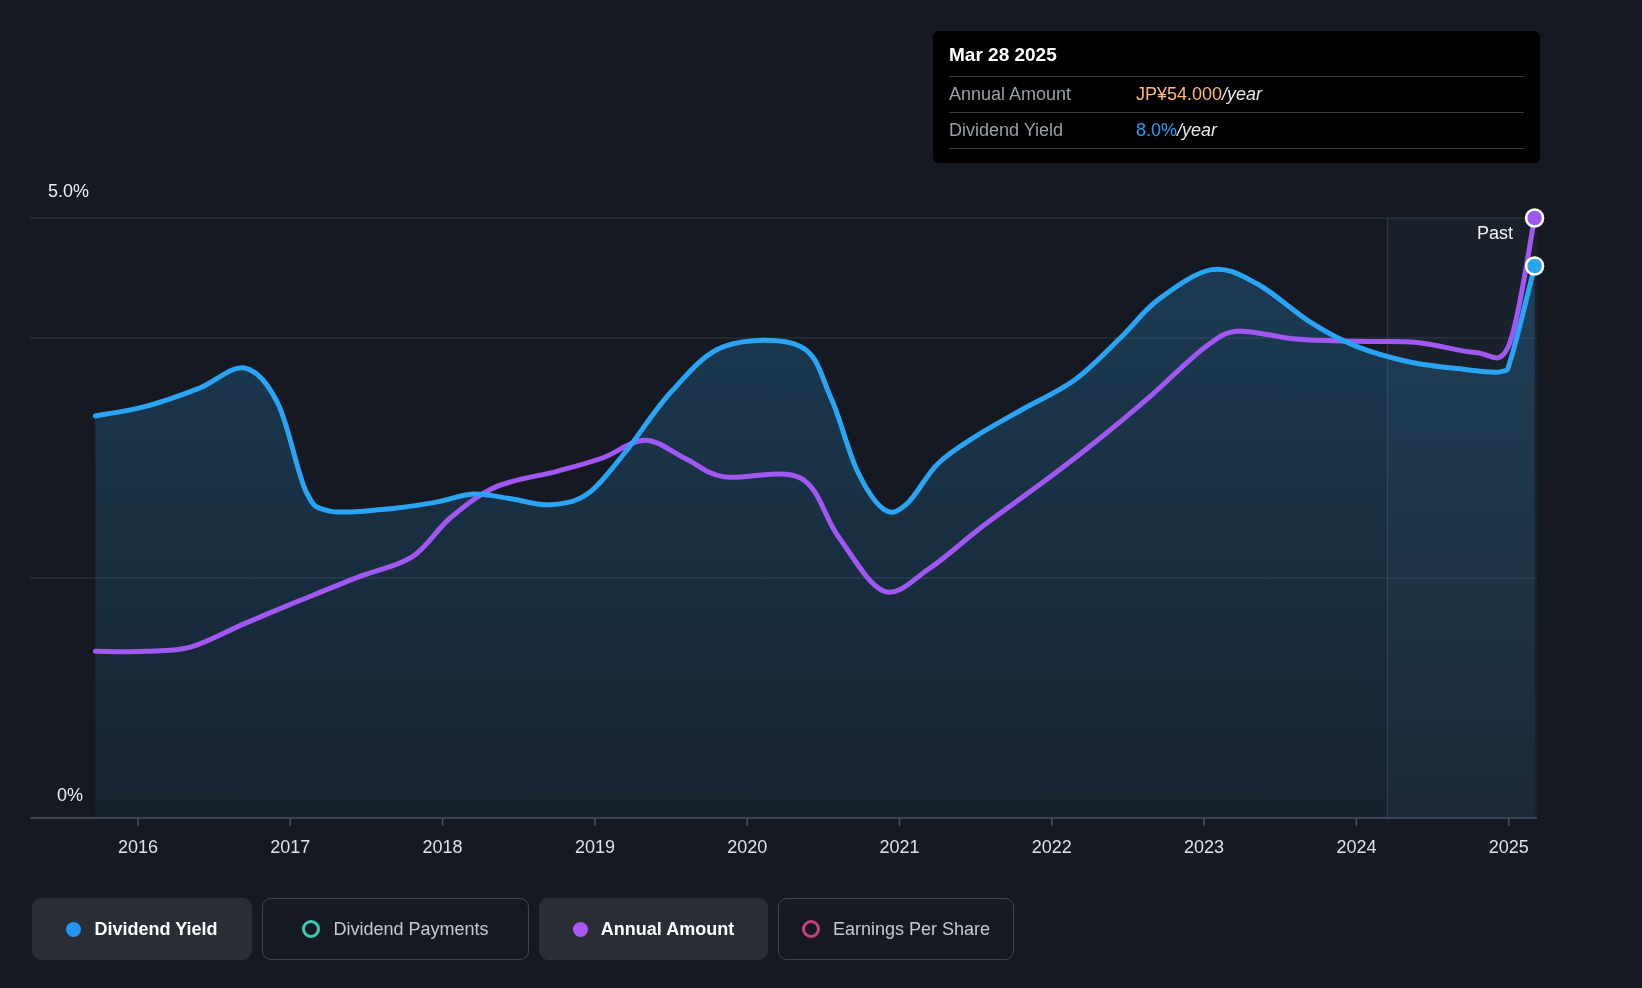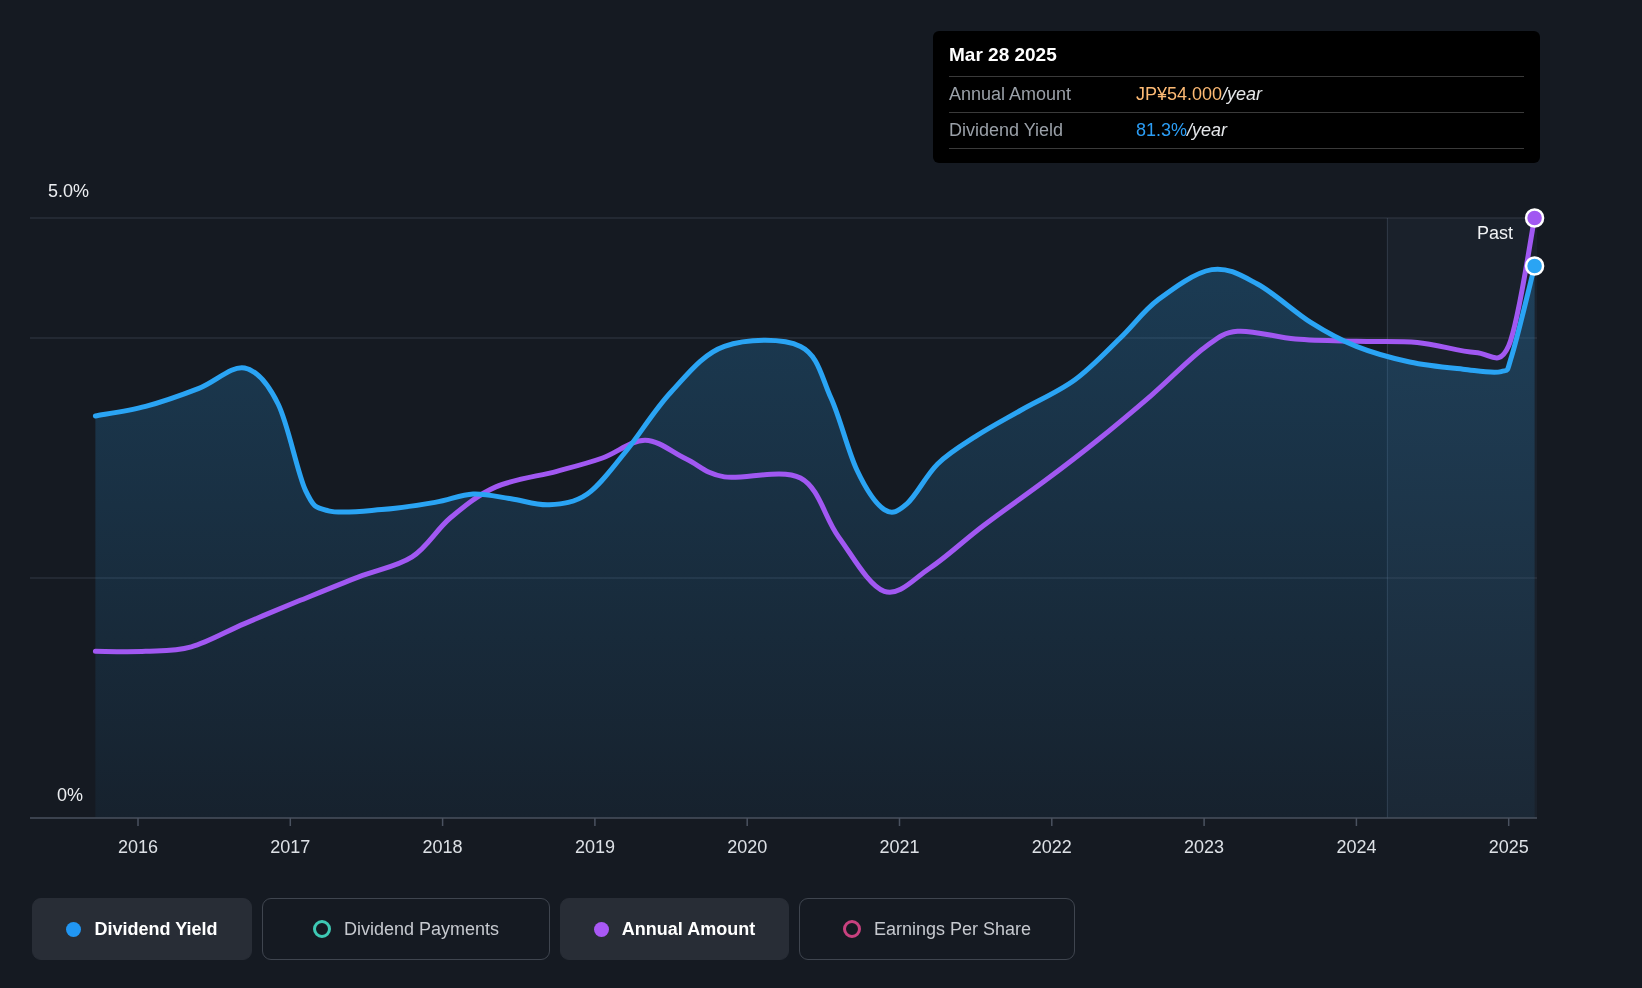--- a/index.html
+++ b/index.html
@@ -19,23 +19,23 @@
   .tt-val{font-weight:500;}
   .tt-suffix{color:#e6e8eb;font-weight:400;font-style:italic;}
 
   
   .legend{position:absolute;left:32px;top:898px;display:flex;gap:10px;}
   .lg-btn{height:62px;display:flex;align-items:center;justify-content:center;gap:13px;
           border-radius:9px;font-size:18px;box-sizing:border-box;cursor:pointer;}
   .lg-btn.active{background:#282d36;color:#ffffff;font-weight:600;border:1px solid #282d36;}
   .lg-btn.inactive{background:transparent;color:#c6c9cf;font-weight:400;border:1px solid #3f454f;}
   .lg-btn:nth-child(1){width:220px;}
-  .lg-btn:nth-child(2){width:288px;justify-content:center;}
+  .lg-btn:nth-child(2){width:267px;justify-content:center;}
   .lg-btn:nth-child(3){width:229px;}
-  .lg-btn:nth-child(4){width:276px;text-align:right;}
+  .lg-btn:nth-child(4){width:236px;text-align:right;}
   .lg-dot{width:15px;height:15px;border-radius:50%;flex:0 0 auto;}
   .lg-ring{width:12px;height:12px;border-radius:50%;border:3px solid #888;flex:0 0 auto;
            background:transparent;}
 </style>
 </head>
 <body>
 
 <div class="screen">
 
   <svg class="chart" width="1642" height="988" viewBox="0 0 1642 988">
@@ -94,21 +94,21 @@
 
   <div class="tooltip">
     <div class="tt-title">Mar 28 2025</div>
     <div class="tt-row">
       <span class="tt-label">Annual Amount</span>
       <span class="tt-val" style="color: #fdba74;">JP¥54.000</span>
       <span class="tt-suffix">/year</span>
     </div>
     <div class="tt-row">
       <span class="tt-label">Dividend Yield</span>
-      <span class="tt-val" style="color: rgb(43, 157, 245);">81.3%</span>
+      <span class="tt-val" style="color: rgb(43, 157, 245);">8.0%</span>
       <span class="tt-suffix">/year</span>
     </div>
   </div>
 
   <div class="legend">
     <div class="lg-btn active">
       <span class="lg-dot" style="background: rgb(33, 150, 243);"></span>
       <span>Dividend Yield</span>
     </div>
     <div class="lg-btn inactive">

